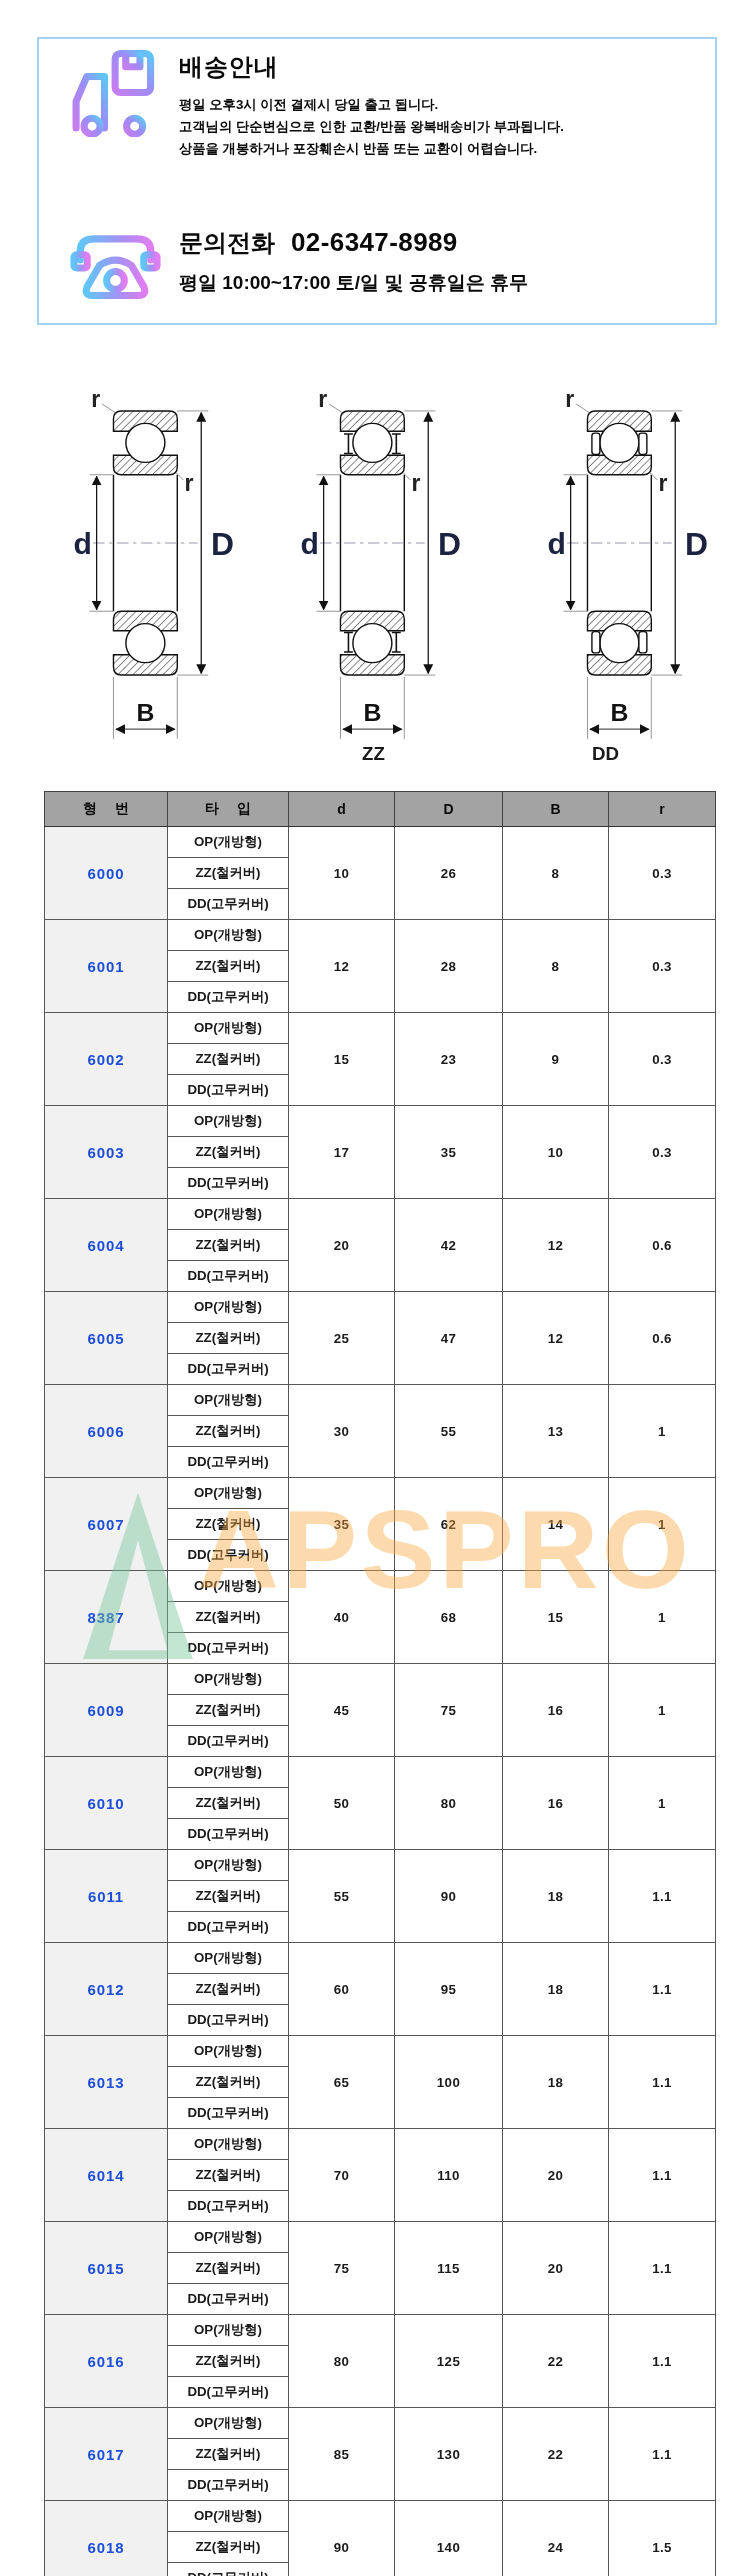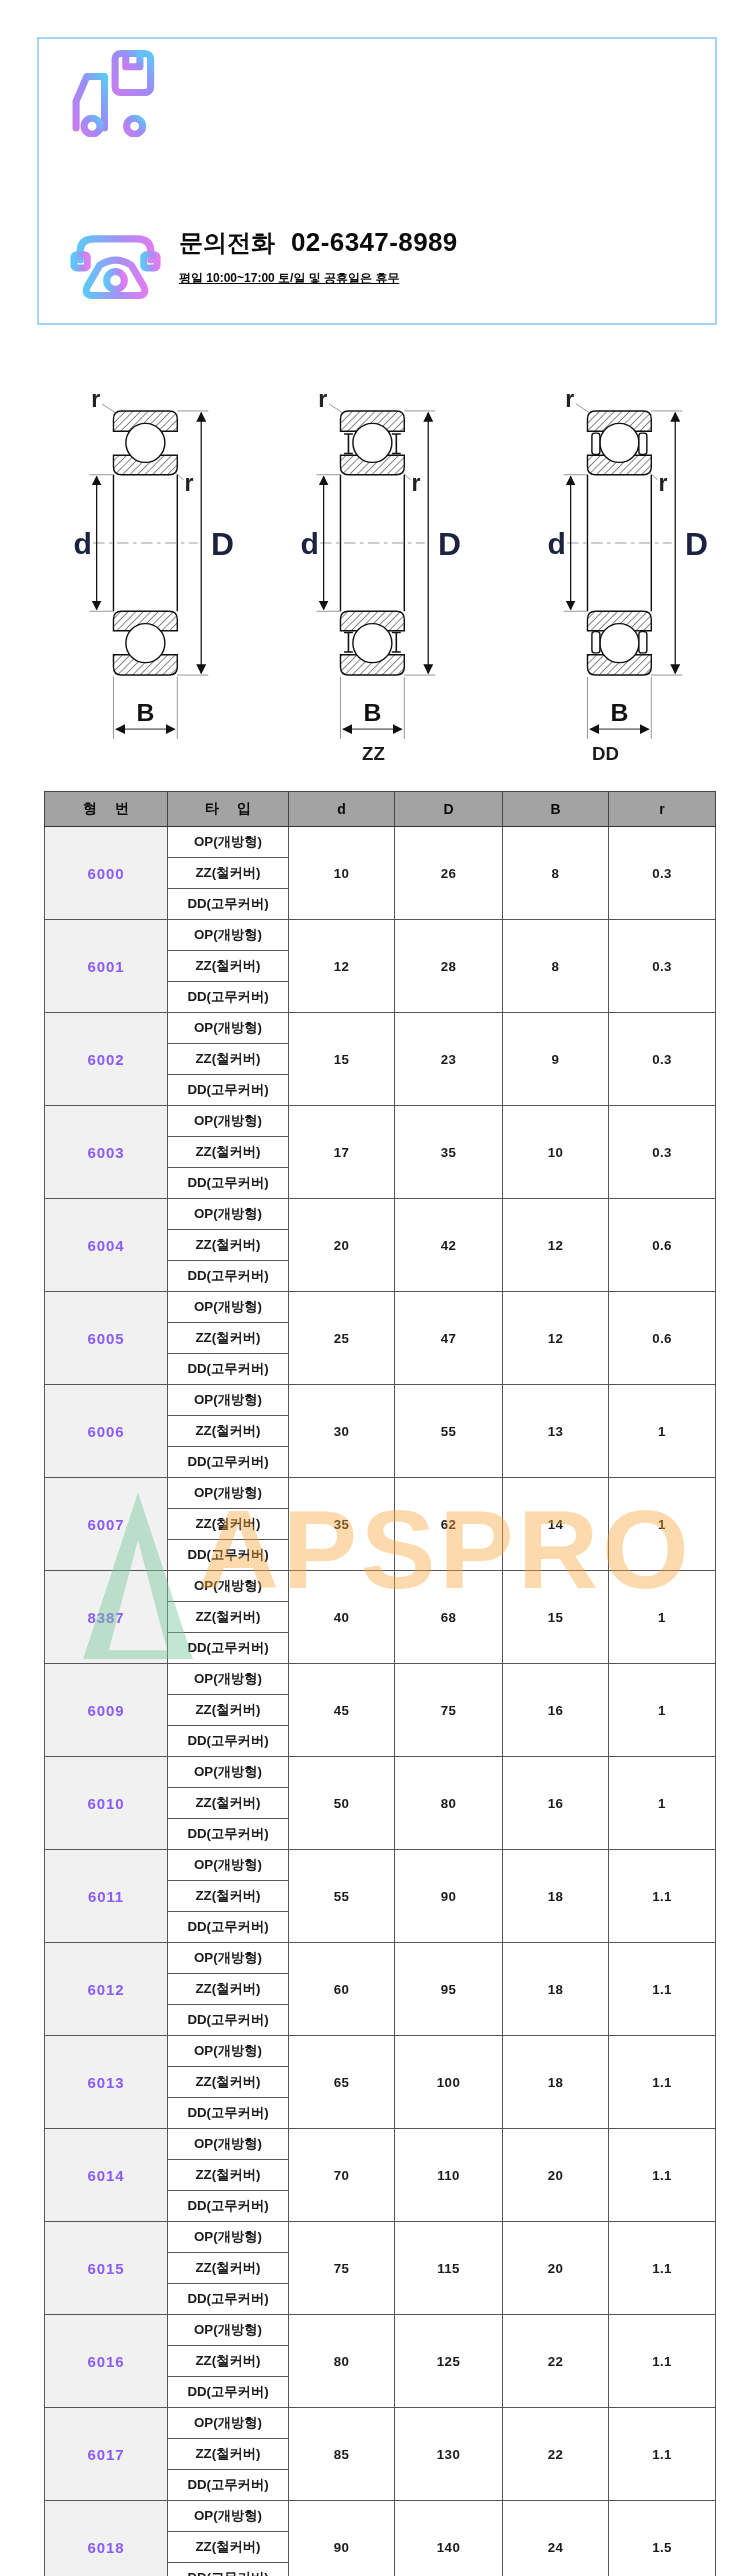--- a/index.html
+++ b/index.html
@@ -10,42 +10,42 @@
   .info-box{position:absolute;left:37px;top:37px;width:680px;height:288px;
             border:2.7px solid #a6d3f2;box-sizing:border-box;background:#fff;}
   .icon-truck{position:absolute;left:30px;top:9px;}
   .icon-phone{position:absolute;left:27px;top:180px;}
   .info-text{position:absolute;left:140px;top:12.4px;}
   .info-title{font-size:24px;font-weight:800;margin:0 0 10.7px 0;letter-spacing:0.9px;color:#0a0a0a;}
   .info-line{font-size:13.3px;font-weight:700;margin:0;line-height:22px;color:#0a0a0a;}
   .contact-text{position:absolute;left:140px;top:188px;}
   .contact-line{font-size:24px;font-weight:800;color:#0a0a0a;white-space:nowrap;}
   .contact-line .phone{margin-left:16px;font-size:26px;letter-spacing:0.4px;}
-  .contact-hours{font-size:12px;font-weight:700;margin:10.7px 0 0 0;color:#0a0a0a;text-decoration:underline;}
+  .contact-hours{font-size:19px;font-weight:700;margin:10.7px 0 0 0;color:#0a0a0a;}
 
   
   .diagram-slot{position:absolute;width:195px;height:382px;}
   .diagram-caption{position:absolute;width:107px;top:743px;text-align:center;
                    font-size:18.7px;font-weight:600;color:#1a1a1a;}
 
   
   .watermark{position:absolute;left:76px;top:1485px;width:631px;height:178px;
              display:flex;align-items:flex-start;pointer-events:none;z-index:5;gap:28px;}
   .watermark-text{font-size:112px;font-weight:800;letter-spacing:3.6px;margin-left:-30px;
                   color:rgba(247,166,60,0.42);white-space:nowrap;}
 
   
   table.spec{position:absolute;left:44px;top:791px;width:664px;border-collapse:collapse;
              table-layout:fixed;border:1.8px solid #333;background:transparent;}
   .spec th{background:#a3a3a3;border:0.9px solid #444;border-bottom:1.8px solid #333;
            font-size:14px;font-weight:800;height:34px;padding:0;word-spacing:14px;color:#0a0a0a;}
   .spec td{border:0.9px solid #565656;text-align:center;vertical-align:middle;
            font-size:13.3px;padding:0;color:#1a1a1a;}
   .spec tbody tr{height:31px;}
-  .spec td.model{background:#f1f1f1;font-weight:800;font-size:15px;letter-spacing:0.9px;color:#8b5cf6;}
+  .spec td.model{background:#f1f1f1;font-weight:800;font-size:15px;letter-spacing:0.9px;color:#1d4ed8;}
   .spec td.type{font-size:13.3px;font-weight:600;}
   .spec td.val{font-size:13.3px;font-weight:600;letter-spacing:0.4px;}
   .spec tbody tr.group-start td{border-top:1.8px solid #333;}
 </style>
 </head>
 <body>
 
 <div class="page">
 
   <section class="info-box">
@@ -59,20 +59,26 @@
       </defs>
       <g fill="none" stroke="url(#gt)" stroke-width="8" stroke-linecap="round" stroke-linejoin="round">
         <rect x="52" y="6" width="40" height="44" rx="6"></rect>
         <path d="M64,8 V21 H80 V8"></path>
         <path d="M8,90 V60 L20,32 H40 V90"></path>
         <path d="M40,50 H52"></path>
         <circle cx="26" cy="88" r="9" fill="#fff"></circle>
         <circle cx="74" cy="88" r="9" fill="#fff"></circle>
       </g>
     </svg>
+    <div class="info-text">
+      <h1 class="info-title">배송안내</h1>
+      <p class="info-line">평일 오후3시 이전 결제시 당일 출고 됩니다.</p>
+      <p class="info-line">고객님의 단순변심으로 인한 교환/반품 왕복배송비가 부과됩니다.</p>
+      <p class="info-line">상품을 개봉하거나 포장훼손시 반품 또는 교환이 어렵습니다.</p>
+    </div>
 
     <svg class="icon-phone" width="99" height="91" viewBox="0 0 112 102">
       <defs>
         <linearGradient id="gp" x1="0" y1="0.5" x2="1" y2="0.5">
           <stop offset="0" stop-color="#5fc6f7"></stop>
           <stop offset="0.6" stop-color="#a98ef4"></stop>
           <stop offset="1" stop-color="#e07df0"></stop>
         </linearGradient>
       </defs>
       <g fill="none" stroke="url(#gp)" stroke-width="8" stroke-linecap="round" stroke-linejoin="round">

